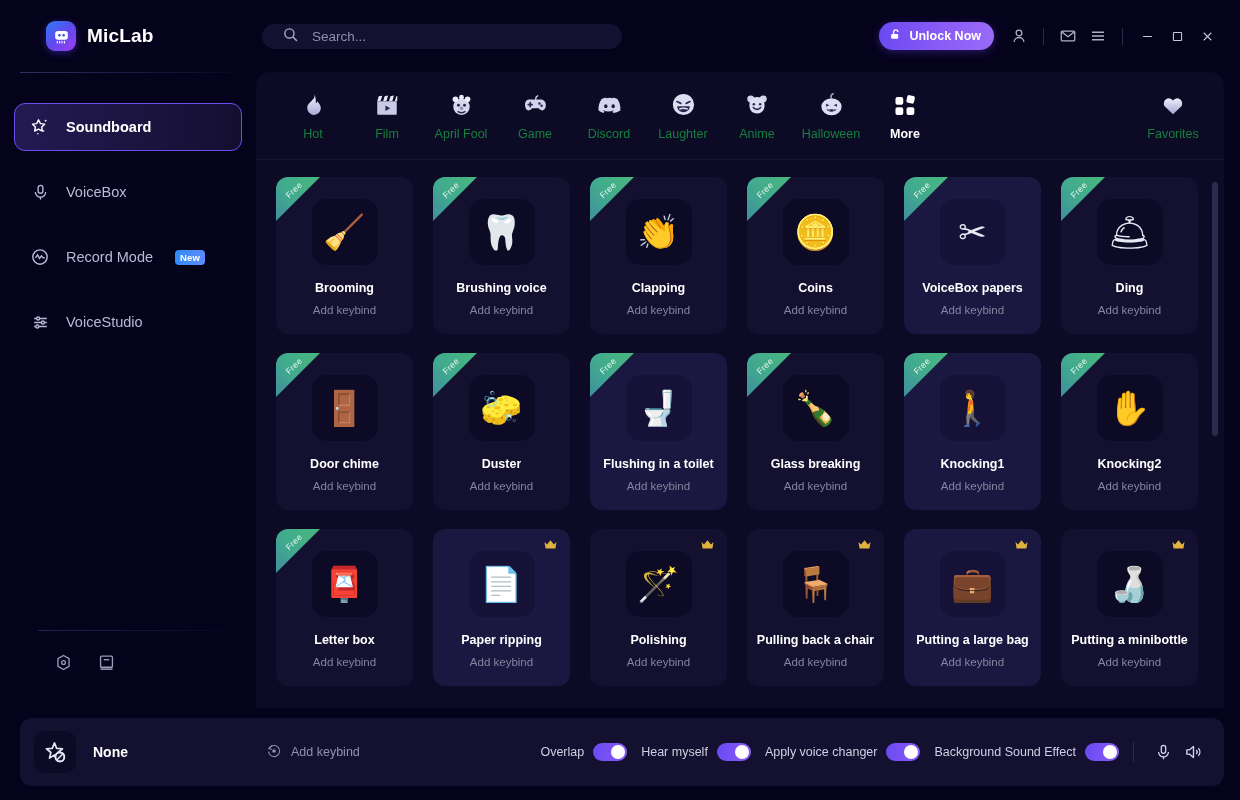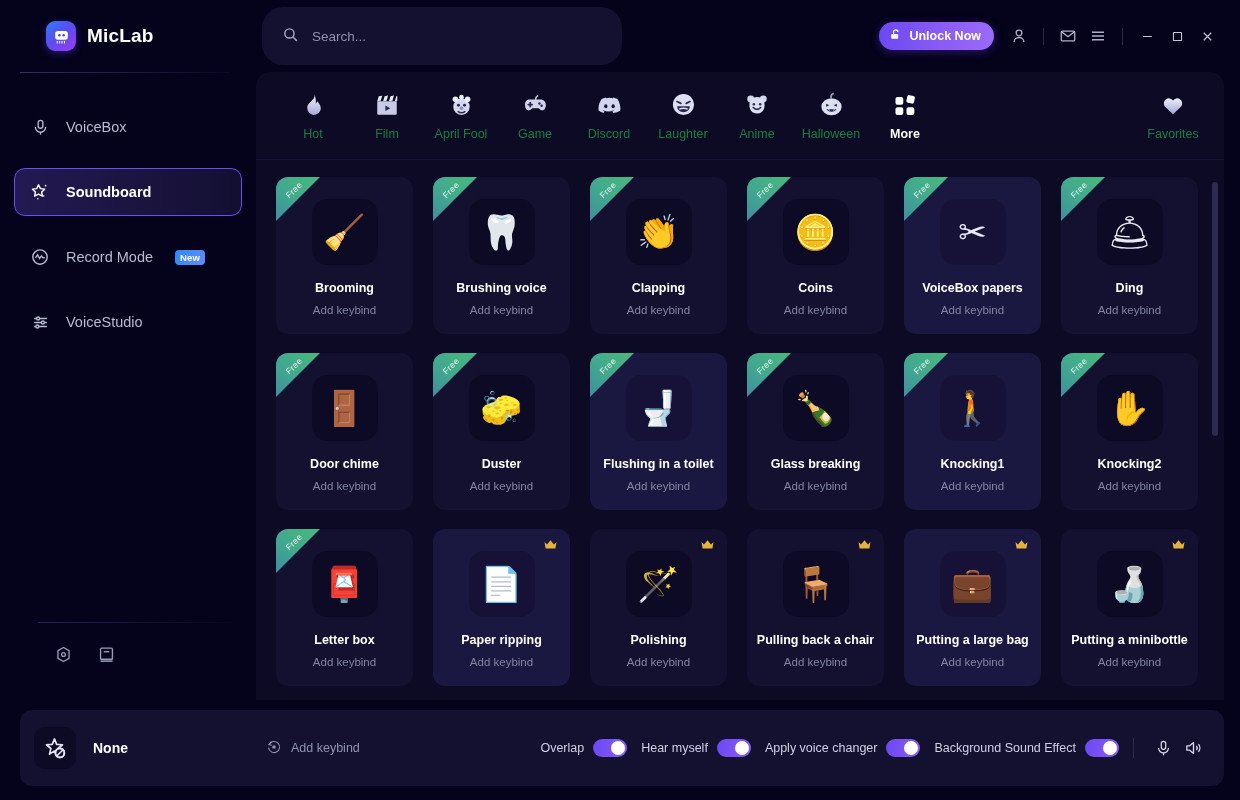--- a/index.html
+++ b/index.html
@@ -36,21 +36,21 @@
   }
   .brand-name {
     font-size: 19px; font-weight: bold; letter-spacing: .2px; color: #ffffff;
   }
 
   .topbar {
     flex: 1; display: flex; align-items: center; gap: 0;
     padding-right: 18px;
   }
   .search {
-    width: 360px; height: 58px; margin-left: 6px;
+    width: 360px; height: 25px; margin-left: 6px;
     background: #131030;
     border-radius: 21px;
     display: flex; align-items: center; gap: 13px;
     padding: 0 20px;
   }
   .search .ph { font-size: 13.5px; color: #8e90ad; }
   .topbar-spacer { flex: 1; }
 
   .unlock {
     height: 28px; padding: 0 13px 0 10px;
@@ -214,21 +214,21 @@
     pointer-events: none;
   }
   .scroll-thumb {
     position: absolute; top: 10px; left: 0; width: 6px; height: 254px;
     background: #2d2a50; border-radius: 3px;
   }
 
   
   .bottomzone { flex: 0 0 92px; padding: 10px 16px 14px 20px; }
   .bottombar {
-    height: 76px; border-radius: 12px;
+    height: 68px; border-radius: 12px;
     background: #131030;
     display: flex; align-items: center;
     padding: 0 16px 0 14px;
     gap: 0;
   }
   .bb-sound { display: flex; align-items: center; gap: 17px; }
   .bb-thumb {
     width: 42px; height: 42px; border-radius: 11px; background: #0d0a26;
     display: flex; align-items: center; justify-content: center; color: #e4e5f2;
   }
@@ -336,41 +336,41 @@
     </div>
   </div>
 
   <div class="body">
 
     <div class="sidebar">
       <div class="side-rule"></div>
 
       <div class="nav">
 
-        <div class="nav-item">
-          <span class="nicon">
-            <svg width="19" height="19" viewBox="0 0 24 24" fill="none" stroke="currentColor" stroke-width="1.7">
-              <rect x="9" y="3" width="6" height="10" rx="3"></rect>
-              <path d="M5.5 11.5a6.5 6.5 0 0 0 13 0"></path>
-                <path d="M12 18v3"></path>
-            </svg>
-          </span>
-          <span class="nlabel">VoiceBox</span>
-        </div>
-
         <div class="nav-item active">
           <span class="nicon">
             <svg width="20" height="20" viewBox="0 0 24 24" fill="none" stroke="currentColor" stroke-width="1.7" stroke-linejoin="round">
               <path d="M10.2 3.4 12.6 8l5 .6-3.6 3.4.9 4.9-4.7-2.4-4.6 2.4.9-4.9L3 8.6l5-.6z"></path>
               <circle cx="18.7" cy="4.4" r="1.1" fill="currentColor" stroke="none"></circle>
               <circle cx="16.4" cy="16.8" r=".9" fill="currentColor" stroke="none"></circle>
               <circle cx="9.4" cy="20.1" r=".9" fill="currentColor" stroke="none"></circle>
             </svg>
           </span>
           <span class="nlabel">Soundboard</span>
+        </div>
+
+        <div class="nav-item">
+          <span class="nicon">
+            <svg width="19" height="19" viewBox="0 0 24 24" fill="none" stroke="currentColor" stroke-width="1.7">
+              <rect x="9" y="3" width="6" height="10" rx="3"></rect>
+              <path d="M5.5 11.5a6.5 6.5 0 0 0 13 0"></path>
+                <path d="M12 18v3"></path>
+            </svg>
+          </span>
+          <span class="nlabel">VoiceBox</span>
         </div>
 
         <div class="nav-item">
           <span class="nicon">
             <svg width="20" height="20" viewBox="0 0 24 24" fill="none" stroke="currentColor" stroke-width="1.7">
               <circle cx="12" cy="12" r="8.6"></circle>
               <path d="M6.5 13l2.6-3.6 2.4 4.4 2.3-3.2 1.9 2.4h2"></path>
             </svg>
           </span>
           <span class="nlabel">Record Mode</span>

